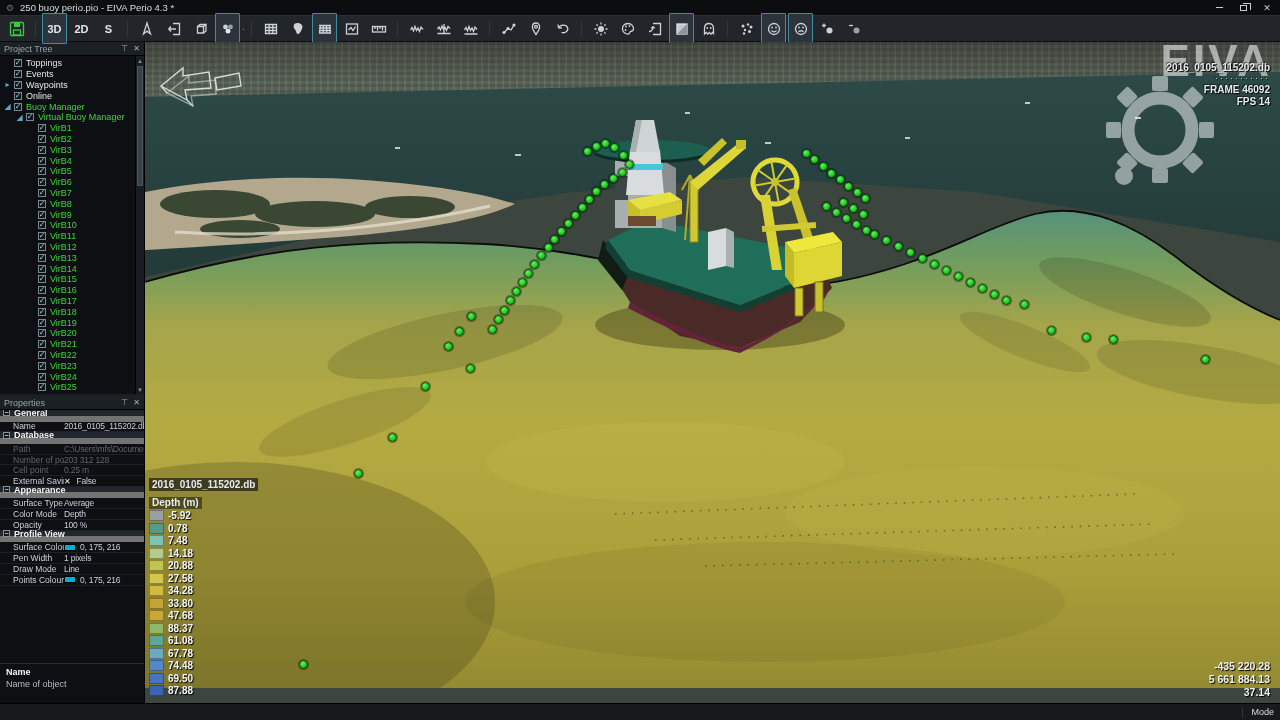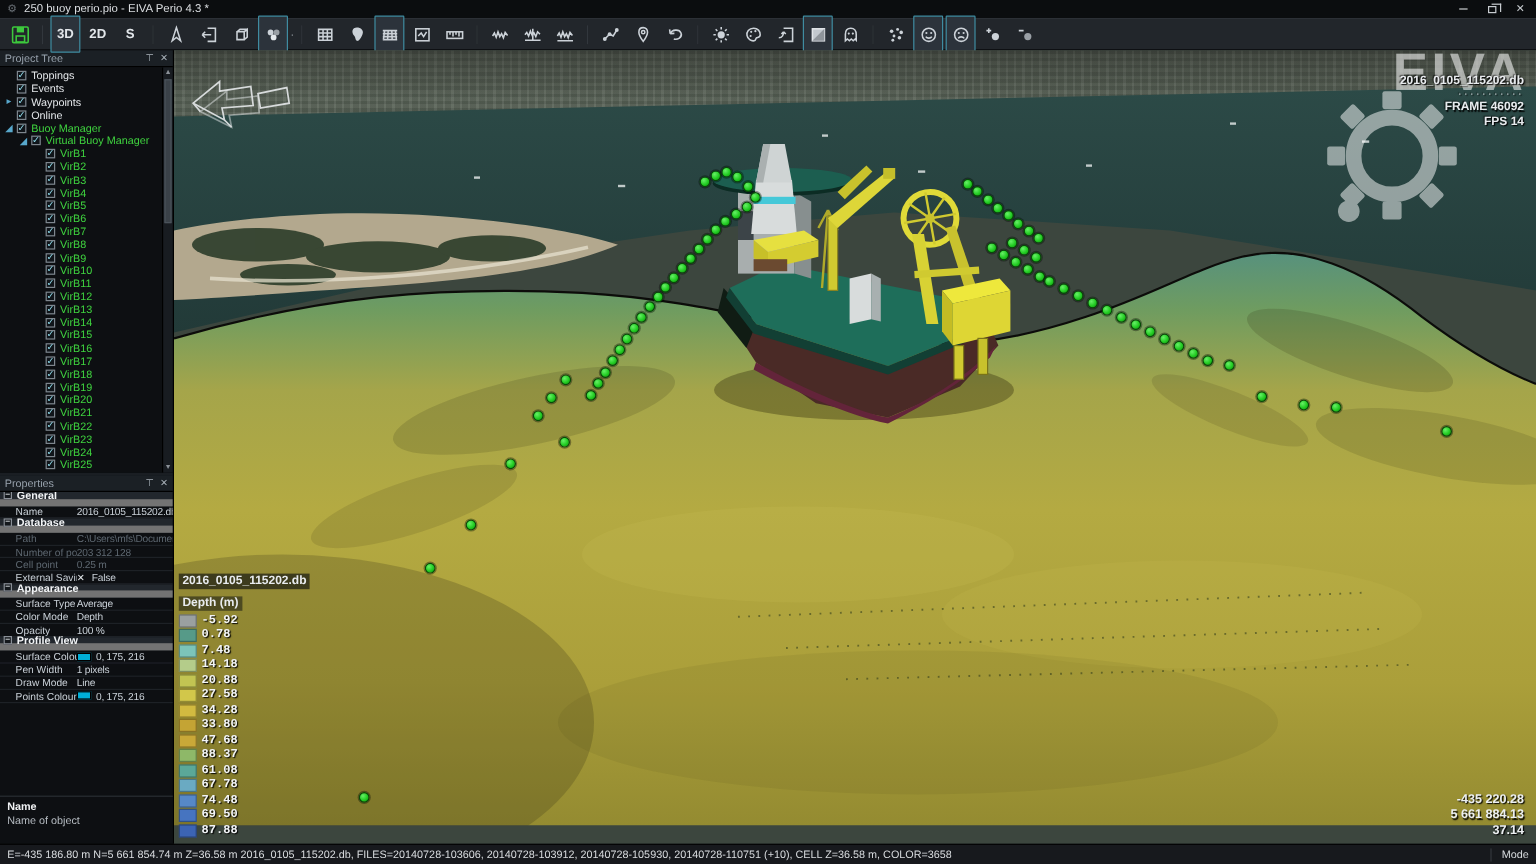--- a/index.html
+++ b/index.html
@@ -98,21 +98,21 @@
   .hud .db { font-size:10px; font-weight:bold; }
   .hud .dots { font-size:9px; letter-spacing:2px; color:#d4d8db; line-height:11px; }
   .hud .frame, .hud .fps { font-size:10px; font-weight:bold; line-height:12px; }
   .coords { position:absolute; right:10px; bottom:4px; text-align:right; color:#eceff1; font-size:10.5px;
     font-weight:bold; text-shadow:1px 1px 1px #000; line-height:13px; }
   .legend { position:absolute; left:4px; top:432px; }
   .legend .lg-title { display:inline-block; background:rgba(8,12,14,.62); color:#e8ebee; font-size:10px;
     font-weight:bold; padding:0 3px; line-height:13px; }
   .legend .lg-sub { display:inline-block; background:rgba(8,12,14,.5); color:#e8ebee; font-size:10px;
     font-weight:bold; padding:0 3px; line-height:12px; margin-top:1px; }
-  .lg-row { height:12.5px; display:flex; align-items:flex-end;font-family:Liberation Mono, monospace; }
+  .lg-row { height:12.5px; display:flex; align-items:flex-start; }
   .lg-sw { width:15px; height:11px; flex:0 0 auto; border:1px solid rgba(0,0,0,.3); }
   .lg-val { color:#f2f4f6; font-size:10px; font-weight:bold; margin-left:4px; text-shadow:1px 1px 1px #000; }
 
   
   .statusbar { height:17px; background:#17191d; border-top:1px solid #000; display:flex; align-items:center;
     color:#d9dcdf; font-size:9px; padding:0 6px; flex:0 0 auto; }
   .statusbar .s-left { white-space:nowrap; overflow:hidden; }
   .statusbar .s-sp { flex:1; }
   .statusbar .s-div { width:1px; height:11px; background:#33373c; margin:0 8px; }
 </style>
@@ -922,18 +922,17 @@
 
       <div class="coords" id="coordsBox">
           <div>-435 220.28</div>
           <div>5 661 884.13</div>
           <div>37.14</div>
         </div>
     </div>
   </div>
 
   <div class="statusbar">
-    <span class="s-left">E=-435 186.80 m N=5 661 854.74 m Z=36.58 m 2016_0105_115202.db, FILES=20140728-103606, 20140728-103912, 20140728-105930, 20140728-110751 (+10), CELL Z=36.58 m, COLOR=3658</span>
     <span class="s-sp"></span>
     <span class="s-div"></span>
     <span>Mode</span>
   </div>
 </div>
 
 </body></html>

